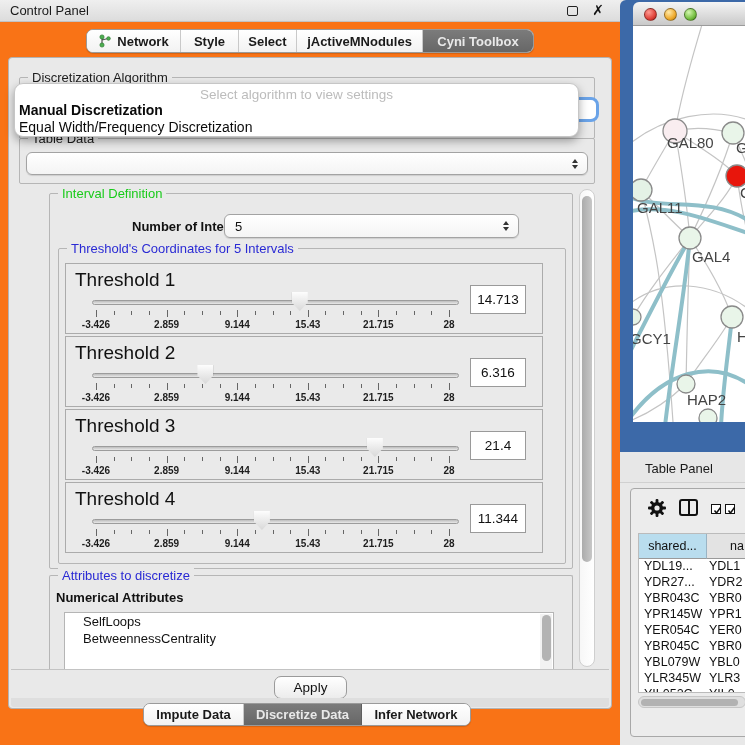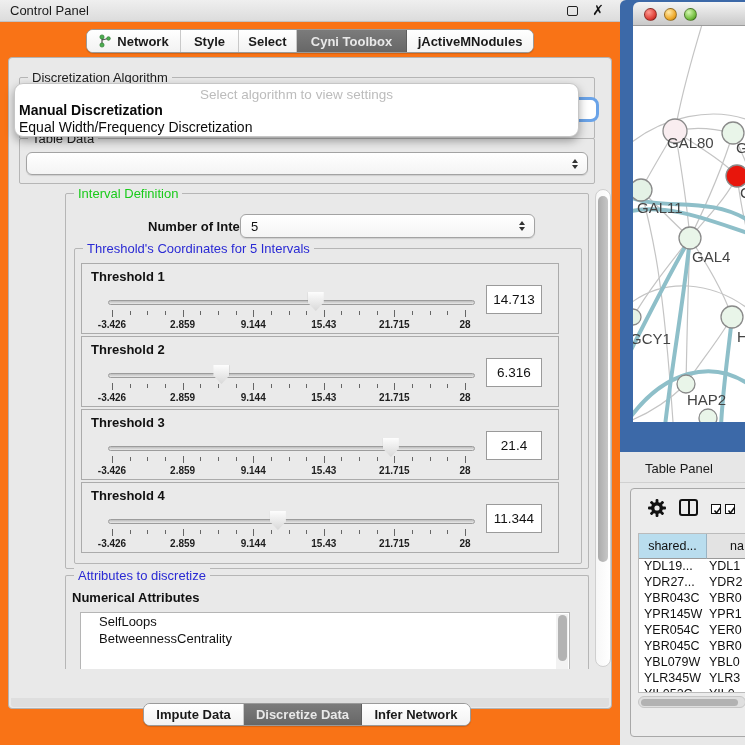--- a/index.html
+++ b/index.html
@@ -56,26 +56,26 @@
 
   
   #algo-popup { position:absolute; left:5px; top:25px; width:565px; height:54px;
     background:#fff; border:1px solid #c6c6c6; border-radius:9px; z-index:10;
     box-shadow:0 4px 10px rgba(0,0,0,.35); overflow:hidden; }
   #algo-popup .ph { text-align:center; color:#bcbcbc; font-size:13.5px; margin-top:3px; }
   #algo-popup .it { font-size:14px; color:#0a0a0a; padding-left:4px; line-height:17px; }
   #algo-popup .it.bold { font-weight:bold; }
 
   
-  #viewport { position:absolute; left:20px; top:129px; width:590px; height:482px; overflow:hidden; }
+  #viewport { position:absolute; left:4px; top:129px; width:590px; height:482px; overflow:hidden; }
 
   
   .th-box { position:relative; border:1px solid #ababab; background:#eaeaea;
     width:478px; height:71px; margin-bottom:2px; }
-  .th-label { position:absolute; left:9px; top:5px; font-size:13px; font-weight:700; }
+  .th-label { position:absolute; left:9px; top:5px; font-size:19px; font-weight:400; }
   .slider-zone { position:absolute; left:18px; top:24px; width:375px; height:44px;text-align:center; }
   .track { position:absolute; left:8px; right:0; top:12px; height:5px; border-radius:3px;
     background:linear-gradient(#bdbdbd,#e9e9e9); border:1px solid #9c9c9c; }
   .thumb { position:absolute; top:4px; width:16px; height:19px;
     background:linear-gradient(#fdfdfd,#d8d8d8);
     clip-path:polygon(0 0,100% 0,100% 55%,50% 100%,0 55%);
     filter:drop-shadow(0 0 1px #777); }
   .tick { position:absolute; top:22px; width:1px; background:#666; }
   .tick.major { height:7px; }
   .tick.minor { height:4px; top:23px; }
@@ -176,25 +176,25 @@
             <circle cx="10.5" cy="4.5" r="1.8" fill="#4caf50" stroke="#2c7a30" stroke-width="0.7"></circle>
           </svg>
           <span>Network</span>
         </div>
         <div class="seg" style="width: 58px;">
           <span>Style</span>
         </div>
         <div class="seg" style="width: 58px;">
           <span>Select</span>
         </div>
+        <div class="seg" style="width: 126px;">
+          <span>jActiveMNodules</span>
+        </div>
         <div class="seg selected" style="width: 110px;">
           <span>Cyni Toolbox</span>
-        </div>
-        <div class="seg" style="width: 126px;">
-          <span>jActiveMNodules</span>
         </div>
       </div>
 
     <div id="main-panel">
 
       <div class="groupbox" style="left:10px; top:19px; width:576px; height:62px;">
         <span class="group-title t-black">Discretization Algorithm</span>
       </div>
       <div id="algo-ring"></div>
 
@@ -385,20 +385,23 @@
               <div id="attr-thumb"></div>
             </div>
           </div>
         </div>
 
         <div id="v-scroll">
           <div id="v-thumb"></div>
         </div>
       </div>
 
+      <div id="apply-row">
+        <div id="apply-btn">Apply</div>
+      </div>
       <div id="panel-strip"></div>
     </div>
 
     <div id="bottom-tabs" class="seg-bar">
         <div class="seg" style="width: 100px;">
           <span>Impute Data</span>
         </div>
         <div class="seg selected" style="width: 118px;">
           <span>Discretize Data</span>
         </div>

